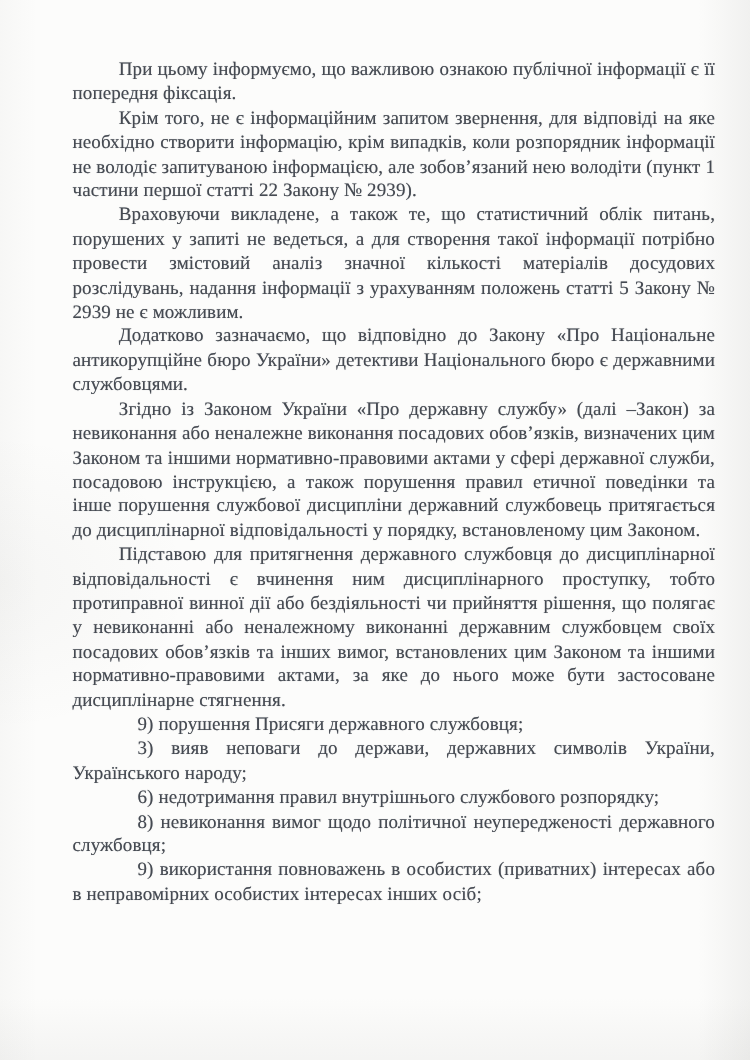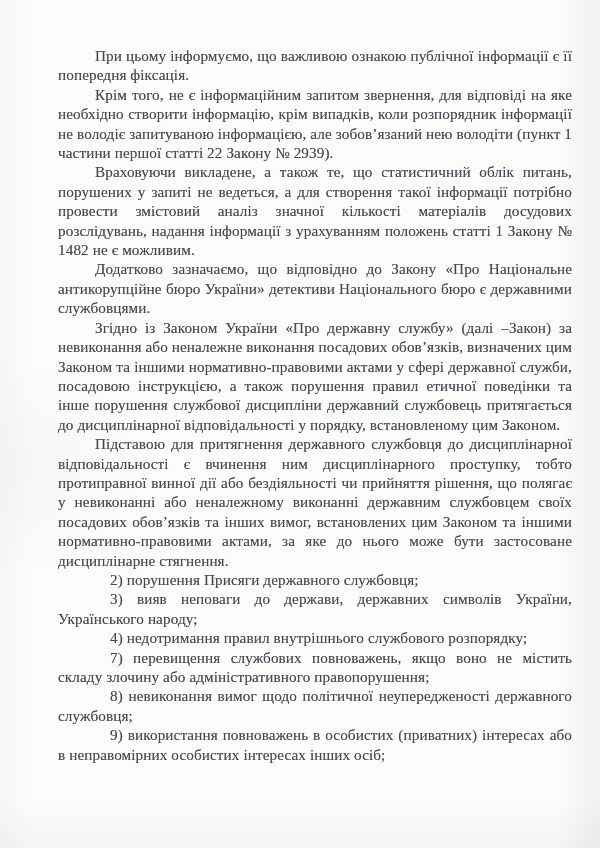--- a/index.html
+++ b/index.html
@@ -50,25 +50,24 @@
   .para { text-indent: 37px; }
   .item { text-indent: 52px; }
 </style>
 </head>
 <body>
 
 <div class="page">
   <div class="content">
     <p class="para">При цьому інформуємо, що важливою ознакою публічної інформації є її попередня фіксація.</p>
     <p class="para">Крім того, не є інформаційним запитом звернення, для відповіді на яке необхідно створити інформацію, крім випадків, коли розпорядник інформації не володіє запитуваною інформацією, але зобов’язаний нею володіти (пункт 1 частини першої статті 22 Закону № 2939).</p>
-    <p class="para">Враховуючи викладене, а також те, що статистичний облік питань, порушених у запиті не ведеться, а для створення такої інформації потрібно провести змістовий аналіз значної кількості матеріалів досудових розслідувань, надання інформації з урахуванням положень статті 1 Закону № 1482 не є можливим.</p>
+    <p class="para">Враховуючи викладене, а також те, що статистичний облік питань, порушених у запиті не ведеться, а для створення такої інформації потрібно провести змістовий аналіз значної кількості матеріалів досудових розслідувань, надання інформації з урахуванням положень статті 5 Закону № 2939 не є можливим.</p>
     <p class="para">Додатково зазначаємо, що відповідно до Закону «Про Національне антикорупційне бюро України» детективи Національного бюро є державними службовцями.</p>
     <p class="para">Згідно із Законом України «Про державну службу» (далі –Закон) за невиконання або неналежне виконання посадових обов’язків, визначених цим Законом та іншими нормативно-правовими актами у сфері державної служби, посадовою інструкцією, а також порушення правил етичної поведінки та інше порушення службової дисципліни державний службовець притягається до дисциплінарної відповідальності у порядку, встановленому цим Законом.</p>
     <p class="para">Підставою для притягнення державного службовця до дисциплінарної відповідальності є вчинення ним дисциплінарного проступку, тобто протиправної винної дії або бездіяльності чи прийняття рішення, що полягає у невиконанні або неналежному виконанні державним службовцем своїх посадових обов’язків та інших вимог, встановлених цим Законом та іншими нормативно-правовими актами, за яке до нього може бути застосоване дисциплінарне стягнення.</p>
-    <p class="item">2) порушення Присяги державного службовця;</p>
+    <p class="item">9) порушення Присяги державного службовця;</p>
     <p class="item">3) вияв неповаги до держави, державних символів України, Українського народу;</p>
-    <p class="item">4) недотримання правил внутрішнього службового розпорядку;</p>
-    <p class="item">7) перевищення службових повноважень, якщо воно не містить складу злочину або адміністративного правопорушення;</p>
+    <p class="item">6) недотримання правил внутрішнього службового розпорядку;</p>
     <p class="item">8) невиконання вимог щодо політичної неупередженості державного службовця;</p>
     <p class="item">9) використання повноважень в особистих (приватних) інтересах або в неправомірних особистих інтересах інших осіб;</p>
 
   </div>
 </div>
 
 </body></html>

